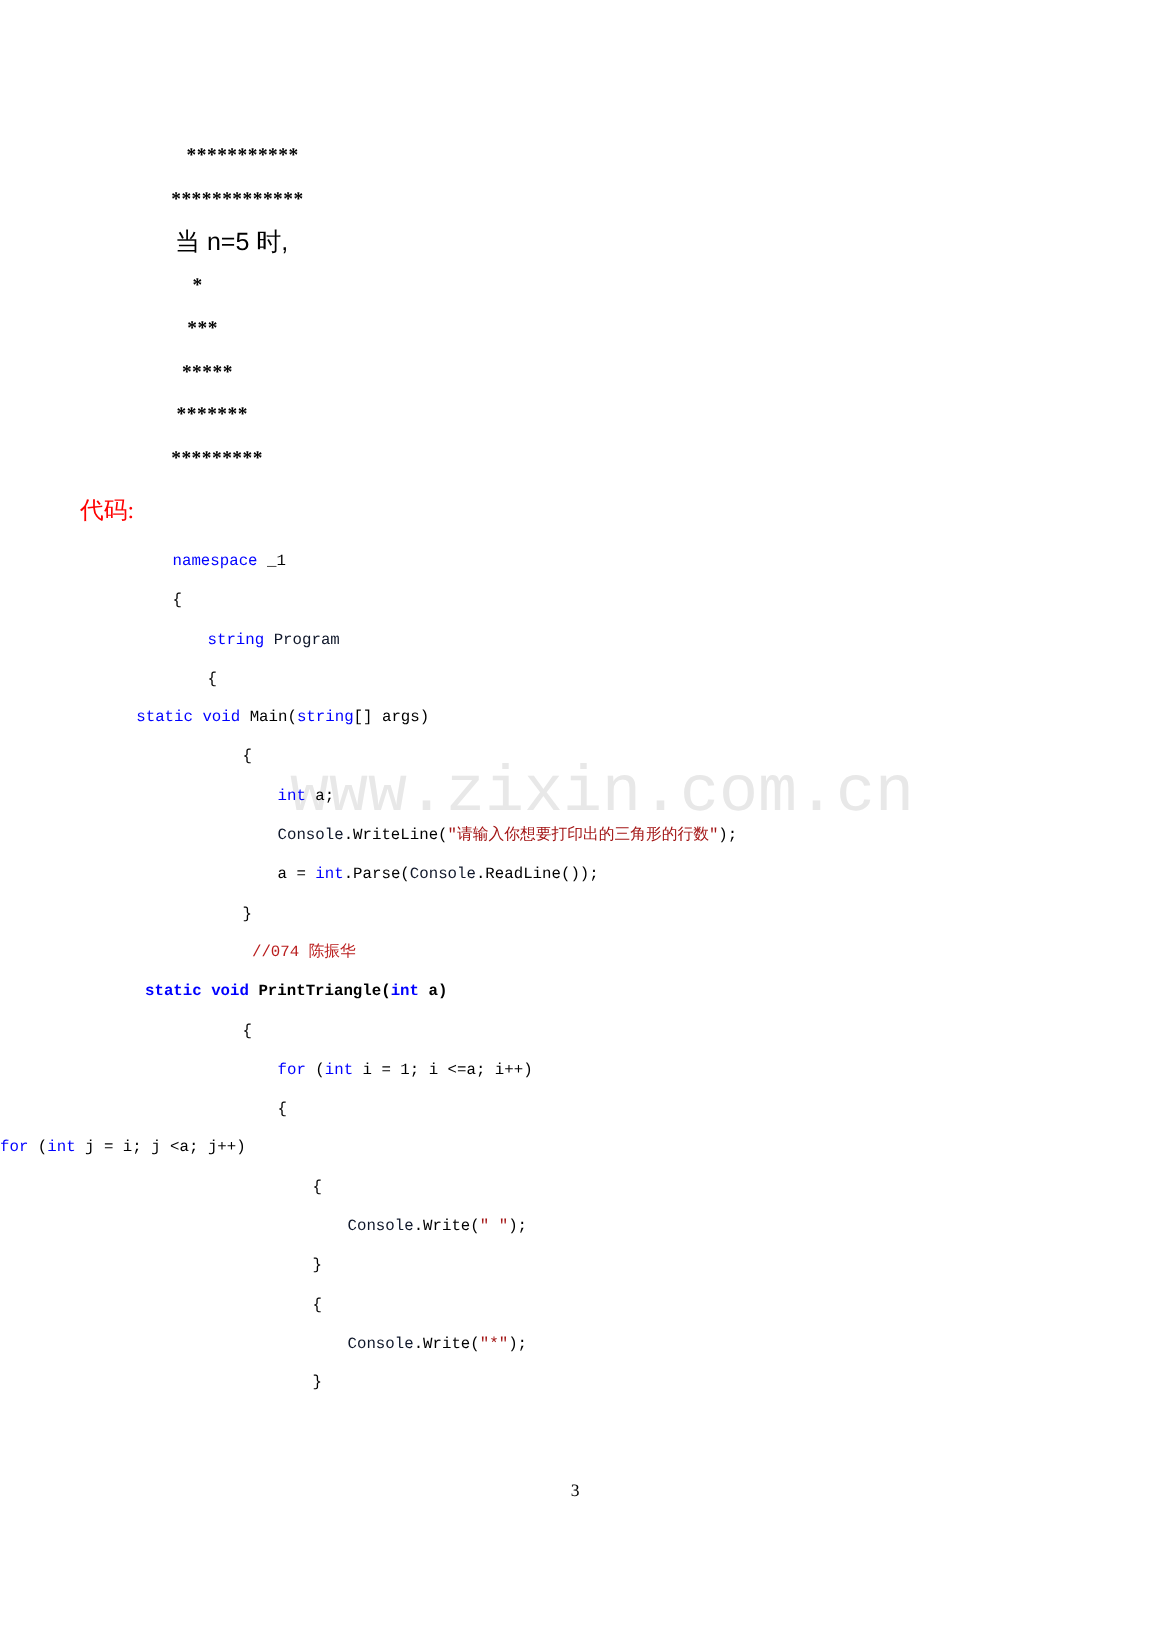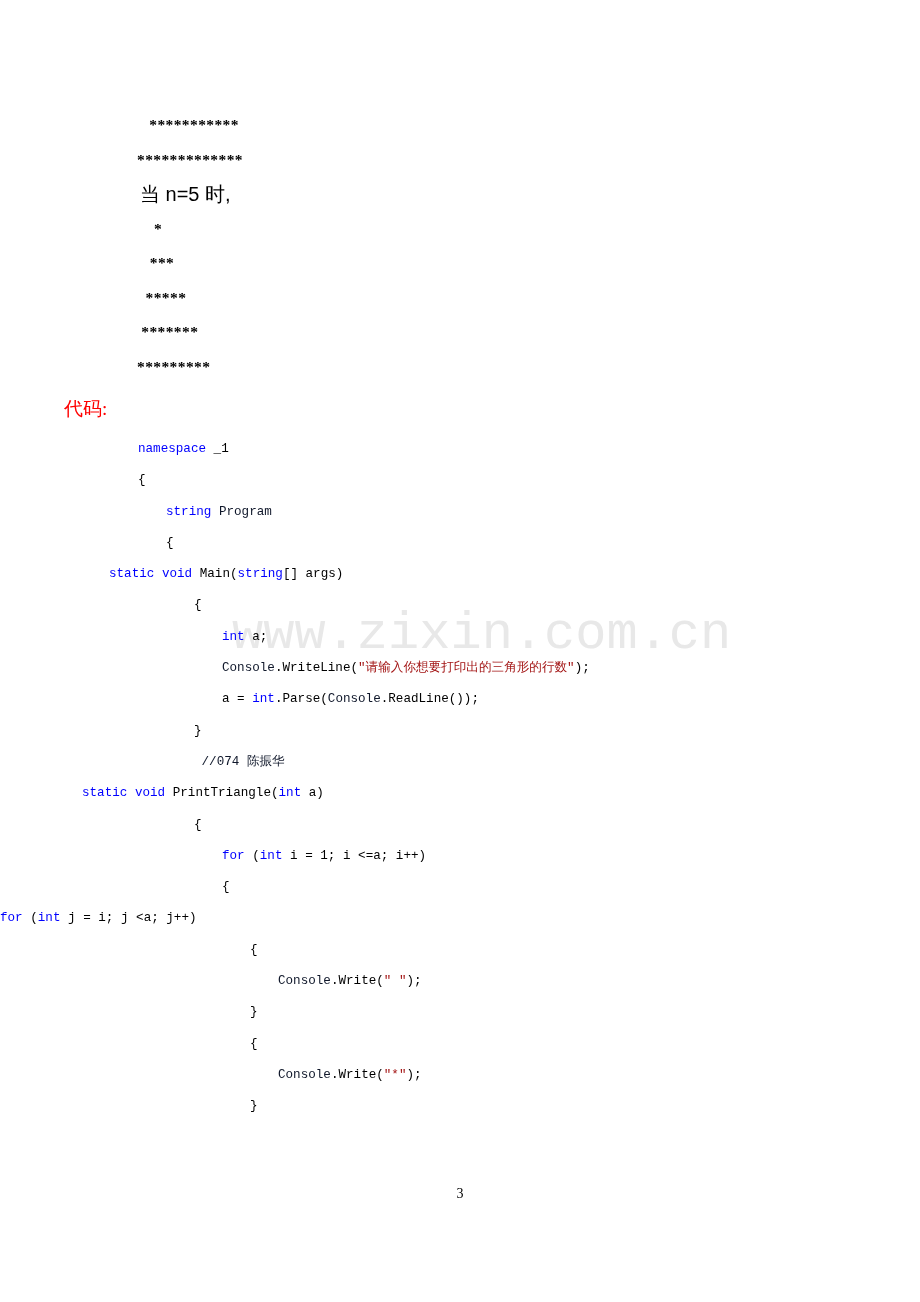--- a/index.html
+++ b/index.html
@@ -84,21 +84,21 @@
     font-size: 12.6px;
     line-height: 31.3px;
     height: 31.3px;
     white-space: pre;
     color: #000000;
   }
 
   .kw   { color: #0000ff; }
   .typ  { color: #0f172a; }
   .str  { color: #a31515; }
-  .cmt  { color: #0f172a; }
+  .cmt  { color: #b91c1c; }
   .plain{ color: #000000; }
 
   #page-number {
     position: absolute;
     left: 0;
     top: 1186px;
     width: 920px;
     text-align: center;
     font-family: "Liberation Serif", serif;
     font-size: 14px;
@@ -134,21 +134,21 @@
         <div class="code-line" style="padding-left: 138px;"><span class="plain">{</span></div>
         <div class="code-line" style="padding-left: 166px;"><span class="kw">string</span><span class="plain"> </span><span class="typ">Program</span></div>
         <div class="code-line" style="padding-left: 166px;"><span class="plain">{</span></div>
         <div class="code-line" style="padding-left: 109px;"><span class="kw">static</span><span class="plain"> </span><span class="kw">void</span><span class="plain"> Main(</span><span class="kw">string</span><span class="plain">[] args)</span></div>
         <div class="code-line" style="padding-left: 194px;"><span class="plain">{</span></div>
         <div class="code-line" style="padding-left: 222px;"><span class="kw">int</span><span class="plain"> a;</span></div>
         <div class="code-line" style="padding-left: 222px;"><span class="typ">Console</span><span class="plain">.WriteLine(</span><span class="str">"请输入你想要打印出的三角形的行数"</span><span class="plain">);</span></div>
         <div class="code-line" style="padding-left: 222px;"><span class="plain">a = </span><span class="kw">int</span><span class="plain">.Parse(</span><span class="typ">Console</span><span class="plain">.ReadLine());</span></div>
         <div class="code-line" style="padding-left: 194px;"><span class="plain">}</span></div>
         <div class="code-line" style="padding-left: 194px;"><span class="cmt"> //074 陈振华</span></div>
-        <div class="code-line" style="padding-left: 82px;"><span class="kw">static</span><span class="plain"> </span><span class="kw">void</span><span class="plain"> PrintTriangle(</span><span class="kw">int</span><span class="plain"> a)</span></div>
+        <div class="code-line" style="padding-left: 116px; font-weight: bold;"><span class="kw">static</span><span class="plain"> </span><span class="kw">void</span><span class="plain"> PrintTriangle(</span><span class="kw">int</span><span class="plain"> a)</span></div>
         <div class="code-line" style="padding-left: 194px;"><span class="plain">{</span></div>
         <div class="code-line" style="padding-left: 222px;"><span class="kw">for</span><span class="plain"> (</span><span class="kw">int</span><span class="plain"> i = 1; i &lt;=a; i++)</span></div>
         <div class="code-line" style="padding-left: 222px;"><span class="plain">{</span></div>
         <div class="code-line" style=""><span class="kw">for</span><span class="plain"> (</span><span class="kw">int</span><span class="plain"> j = i; j &lt;a; j++)</span></div>
         <div class="code-line" style="padding-left: 250px;"><span class="plain">{</span></div>
         <div class="code-line" style="padding-left: 278px;"><span class="typ">Console</span><span class="plain">.Write(</span><span class="str">" "</span><span class="plain">);</span></div>
         <div class="code-line" style="padding-left: 250px;"><span class="plain">}</span></div>
         <div class="code-line" style="padding-left: 250px;"><span class="plain">{</span></div>
         <div class="code-line" style="padding-left: 278px;"><span class="typ">Console</span><span class="plain">.Write(</span><span class="str">"*"</span><span class="plain">);</span></div>
         <div class="code-line" style="padding-left: 250px;"><span class="plain">}</span></div>

